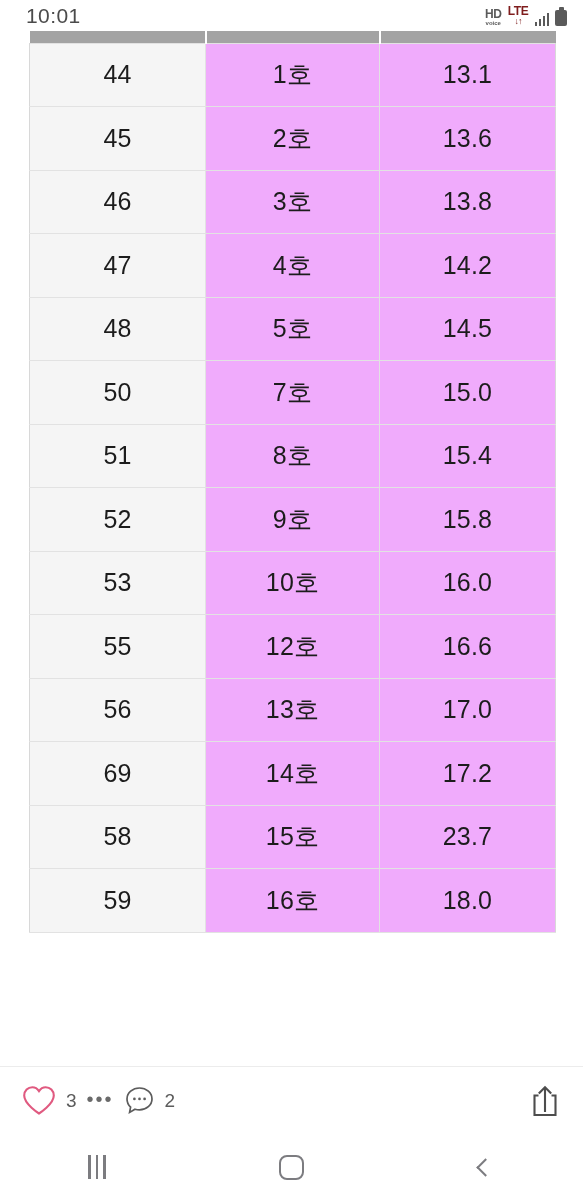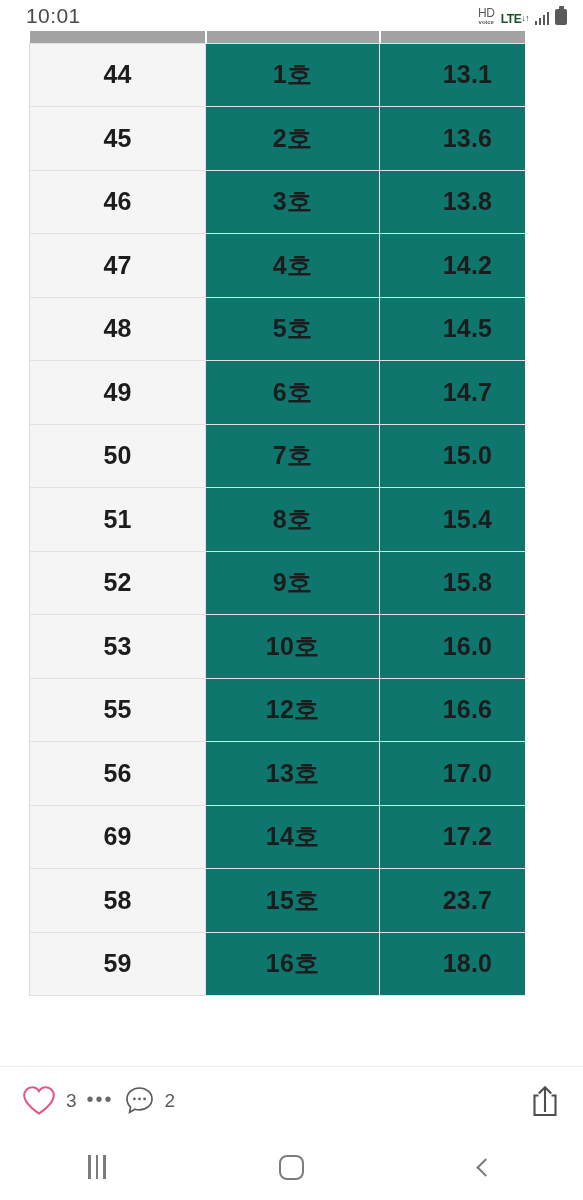--- a/index.html
+++ b/index.html
@@ -19,47 +19,47 @@
   }
   #status-clock{
     font-size:21px; color:#4b4b4b; letter-spacing:.4px;
     font-family:"Liberation Sans", sans-serif;
   }
   #status-icons{ display:flex; align-items:flex-end; gap:6px; }
   .hd-voice{
     display:flex; flex-direction:column; align-items:center;
     line-height:1; color:#5a5a5a;
   }
-  .hd-voice .hd{ font-size:12px; font-weight:normal; letter-spacing:-.3px; }
+  .hd-voice .hd{ font-size:12px; font-weight:bold; letter-spacing:-.3px; }
   .hd-voice .voice{ font-size:6px; font-weight:bold; letter-spacing:0px; margin-top:0px;}
   .lte-blk{
-    display:flex; flex-direction:row; align-items:center;
-    line-height:1; color:#14532d;
+    display:flex; flex-direction:column; align-items:center;
+    line-height:1; color:#7f1d1d;
   }
   .lte-blk .lte{ font-size:12px; font-weight:bold; letter-spacing:-.3px;}
   .lte-blk .arrows{ font-size:9px; font-weight:bold; margin-top:0px; letter-spacing:-1px;}
   .signal{ display:flex; align-items:flex-end; gap:1.5px; height:14px; }
   .signal i{ display:block; width:2.5px; background:#5a5a5a; }
   .signal i:nth-child(1){ height:4px; }
   .signal i:nth-child(2){ height:7px; }
   .signal i:nth-child(3){ height:10px; }
   .signal i:nth-child(4){ height:13px; }
   .battery{
     position:relative; width:12px; height:16px;
     border-radius:2px; background:#5a5a5a;
   }
   .battery:before{
     content:""; position:absolute; top:-3px; left:3.5px;
     width:5px; height:3px; background:#5a5a5a; border-radius:1px 1px 0 0;
   }
 
   
   #table-wrap{
-    position:absolute; top:31px; left:0; width:525px; height:1035px;
-    background:#ffffff; overflow:hidden;font-weight:bold;
+    position:absolute; top:31px; left:0; width:583px; height:1035px;
+    background:#ffffff; overflow:hidden;
   }
   #data-table{
     position:absolute; left:29px; top:0px; width:526px;
     border-collapse:collapse; table-layout:fixed;
   }
   #data-table col.c1{ width:176px; }
   #data-table col.c2{ width:174px; }
   #data-table col.c3{ width:176px; }
 
   #data-table thead th{
@@ -72,21 +72,21 @@
   #data-table thead th:first-child{ border-left:none; }
   #data-table thead th:last-child{ border-right:none; }
 
   #data-table td{
     height:63.5px;
     text-align:center;
     vertical-align:middle;
     font-size:25px;
     color:#1c1c1c;
     border:1px solid #e2e2e2;
-    background:#0f766e;
+    background:#f0abfc;
     font-family:"Liberation Sans", sans-serif;
     letter-spacing:.2px;
   }
   #data-table td.col-a{ background:#f5f5f5; }
   #data-table tr td:first-child{ border-left:1px solid #d8d8d8; }
   #data-table tr td:last-child{ border-right:1px solid #d8d8d8; }
 
   
   #social-bar{
     position:absolute; top:1066px; left:0; width:583px; height:68px;
@@ -178,25 +178,20 @@
         </tr>
         <tr>
           <td class="col-a">47</td>
           <td>4호</td>
           <td>14.2</td>
         </tr>
         <tr>
           <td class="col-a">48</td>
           <td>5호</td>
           <td>14.5</td>
-        </tr>
-        <tr>
-          <td class="col-a">49</td>
-          <td>6호</td>
-          <td>14.7</td>
         </tr>
         <tr>
           <td class="col-a">50</td>
           <td>7호</td>
           <td>15.0</td>
         </tr>
         <tr>
           <td class="col-a">51</td>
           <td>8호</td>
           <td>15.4</td>

